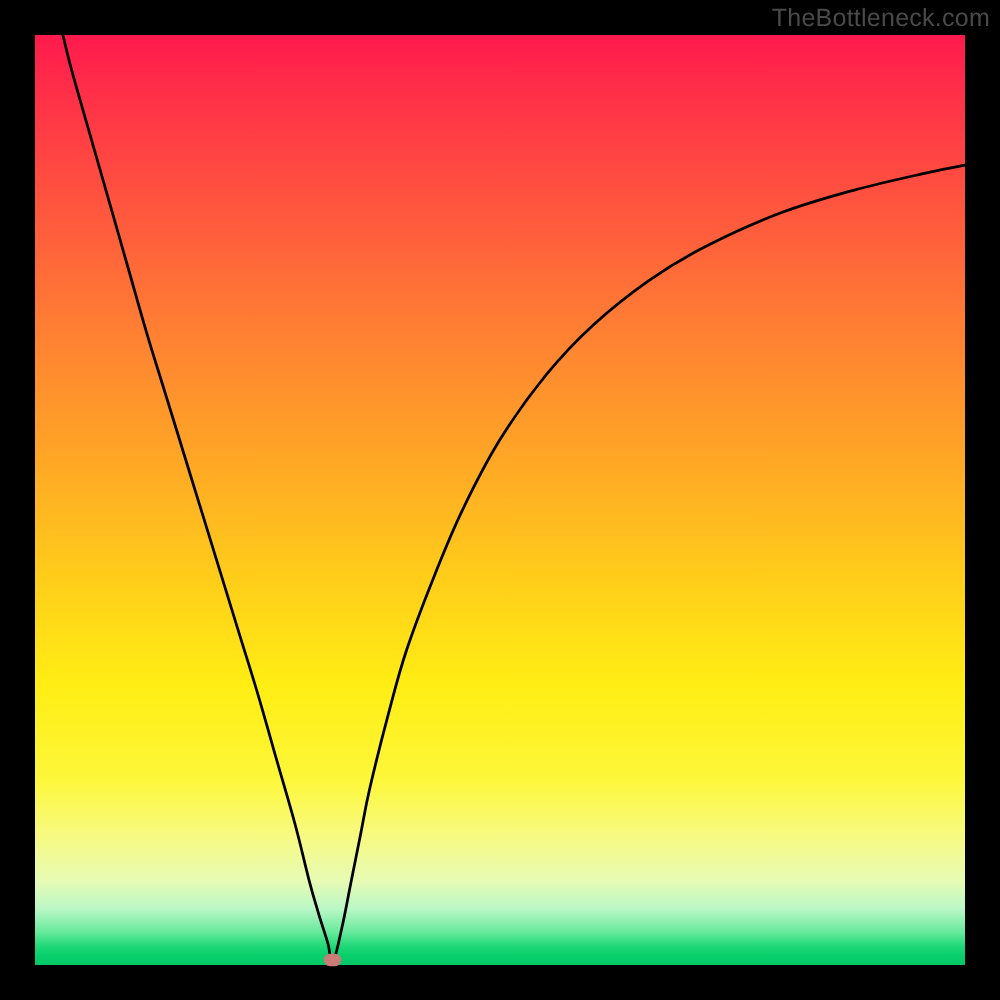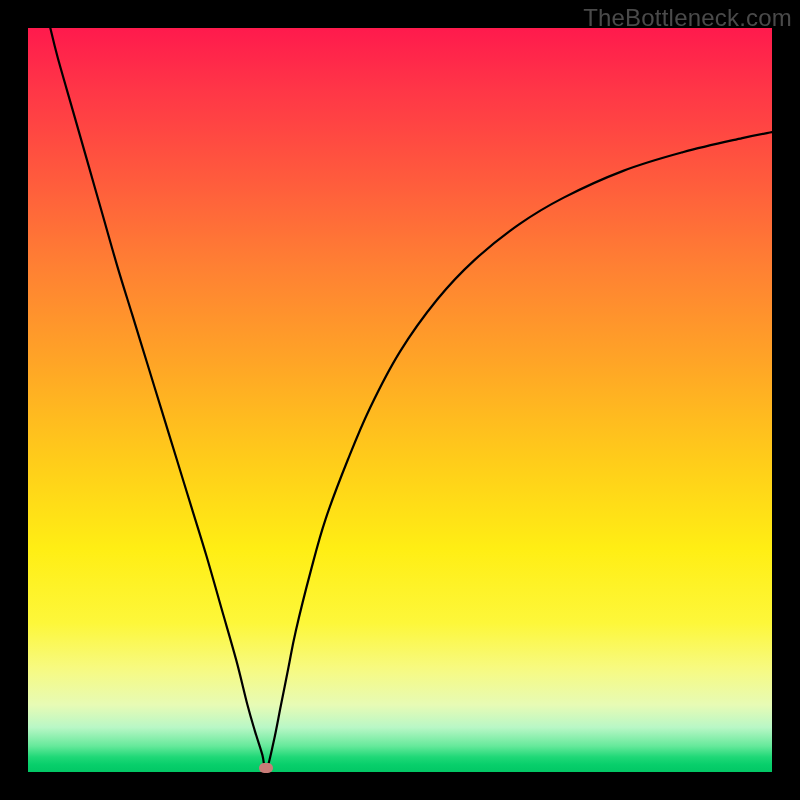--- a/index.html
+++ b/index.html
@@ -41,21 +41,21 @@
       #1fd877 98%,
       #08cf6b 99%,
       #02c765 100%
     );
   }
   .watermark {
     position: absolute;
     top: 4px;
     right: 8px;
     color: #4a4a4a;
-    font-size: 24px;
+    font-size: 20px;
     font-weight: 500;
     letter-spacing: 0.2px;
     user-select: none;
   }
   svg.curve {
     position: absolute;
     left: 0;
     top: 0;
     width: 744px;
     height: 744px;

